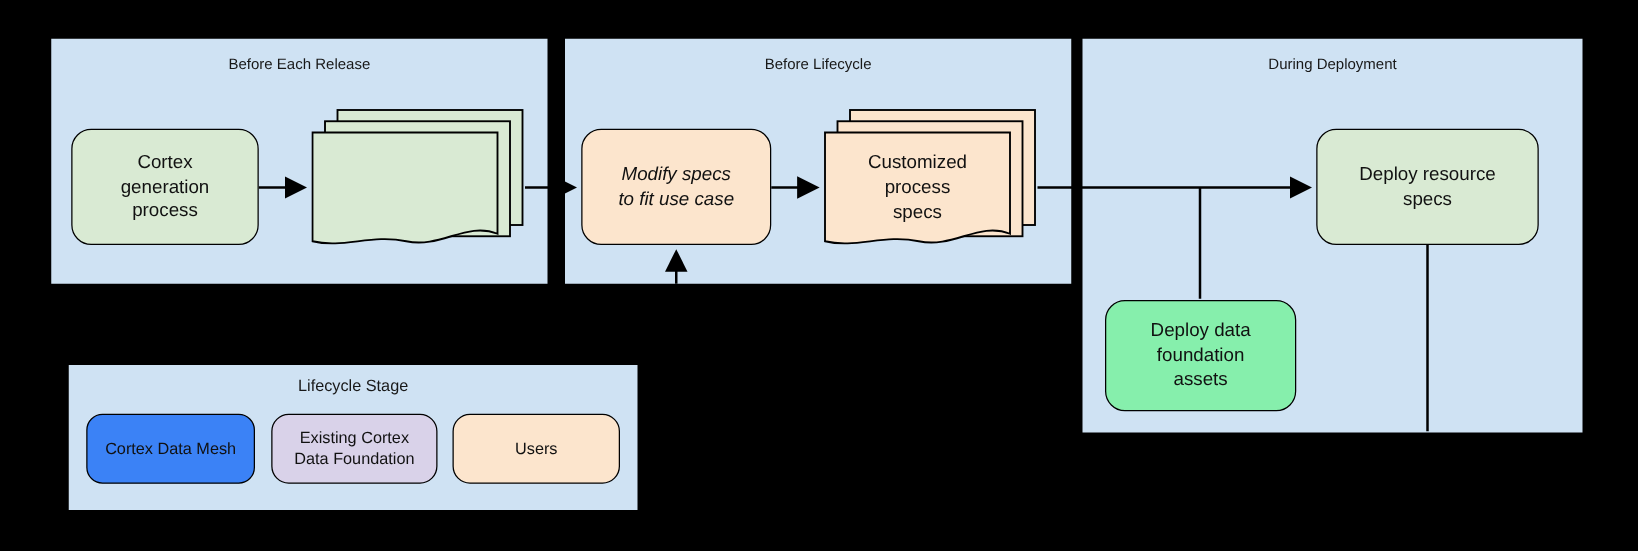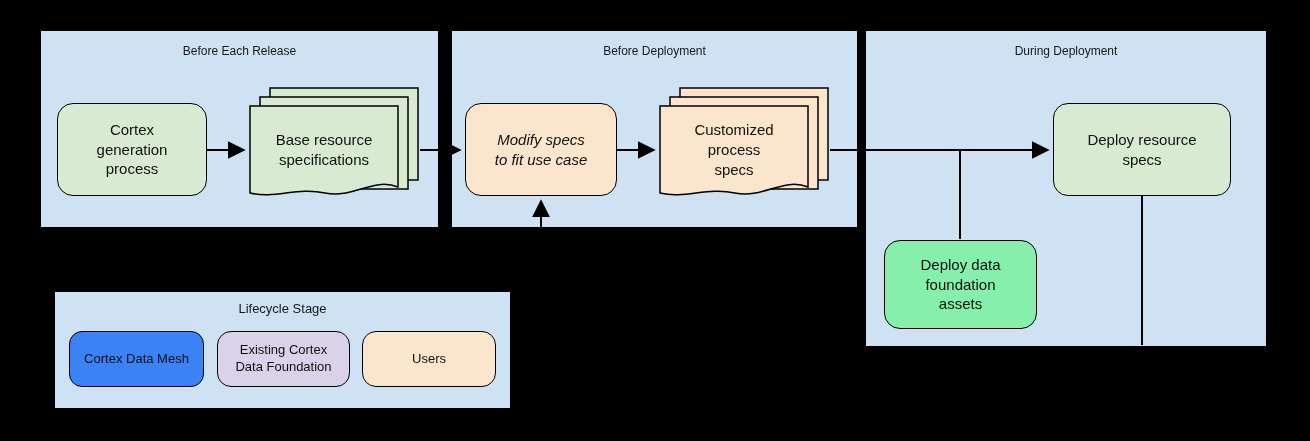--- a/index.html
+++ b/index.html
@@ -29,21 +29,21 @@
   .node {
     position: absolute;
     border: 1.5px solid #000;
     border-radius: 16px;
     display: flex; align-items: center; justify-content: center;
     text-align: center; font-size: 15px; line-height: 1.32;
     white-space: pre-line;
   }
   #node-cortex            { left: 57px;   top: 103px; width: 150px; height: 93px; }
   #node-modify            { left: 465px;  top: 103px; width: 152px; height: 93px; font-style: italic; }
-  #node-deploy-specs      { left: 1053px; top: 103px; width: 178px; height: 93px; border-radius: 15px; }
+  #node-deploy-specs      { left: 1053px; top: 103px; width: 178px; height: 93px; }
   #node-deploy-foundation { left: 884px;  top: 240px; width: 153px; height: 89px; }
 
   .docstack { position: absolute; width: 172px; height: 126px; }
   #stack-base   { left: 249px; top: 87px; }
   #stack-custom { left: 659px; top: 87px; }
   .docstack svg { position: absolute; left: 0; top: 0; width: 100%; height: 100%; }
   .pg { stroke: #000; stroke-width: 1.5; }
   .doc-label {
     position: absolute; left: 4px; top: 24px; width: 142px; height: 78px;
     display: flex; align-items: center; justify-content: center;
@@ -67,21 +67,21 @@
 </style>
 </head>
 <body>
 
 <div class="canvas">
 
   <div class="panel" id="panel-release">
     <div class="panel-title">Before Each Release</div>
   </div>
   <div class="panel" id="panel-before-deploy">
-    <div class="panel-title">Before Deployment</div>
+    <div class="panel-title">Before Lifecycle</div>
   </div>
   <div class="panel" id="panel-during-deploy">
     <div class="panel-title">During Deployment</div>
   </div>
 
   <svg class="lines" viewBox="0 0 1310 441">
     <defs>
       <marker id="ah" viewBox="0 0 10 10" refX="8.5" refY="5" markerWidth="9" markerHeight="9" orient="auto-start-reverse">
         <path d="M0,0 L10,5 L0,10 Z" fill="#000"></path>
       </marker>
@@ -102,22 +102,20 @@
 generation
 process</span>
   </div>
 
   <div class="docstack" id="stack-base">
     <svg viewBox="0 0 172 126">
       <rect class="pg" x="21" y="1" width="148" height="92" style="fill: rgb(217, 234, 211);"></rect>
       <rect class="pg" x="11" y="10" width="148" height="92" style="fill: rgb(217, 234, 211);"></rect>
       <path class="pg" d="M1,19 H149 V100 C124,90 104,112 76,106 C48,100 26,112 1,106 Z" style="fill: rgb(217, 234, 211);"></path>
     </svg>
-    <div class="doc-label">Base resource
-specifications</div>
   </div>
 
   <div class="node" id="node-modify" style="background: rgb(252, 229, 205);">
     <span>Modify specs
 to fit use case</span>
   </div>
 
   <div class="docstack" id="stack-custom">
     <svg viewBox="0 0 172 126">
       <rect class="pg" x="21" y="1" width="148" height="92" style="fill: rgb(252, 229, 205);"></rect>

